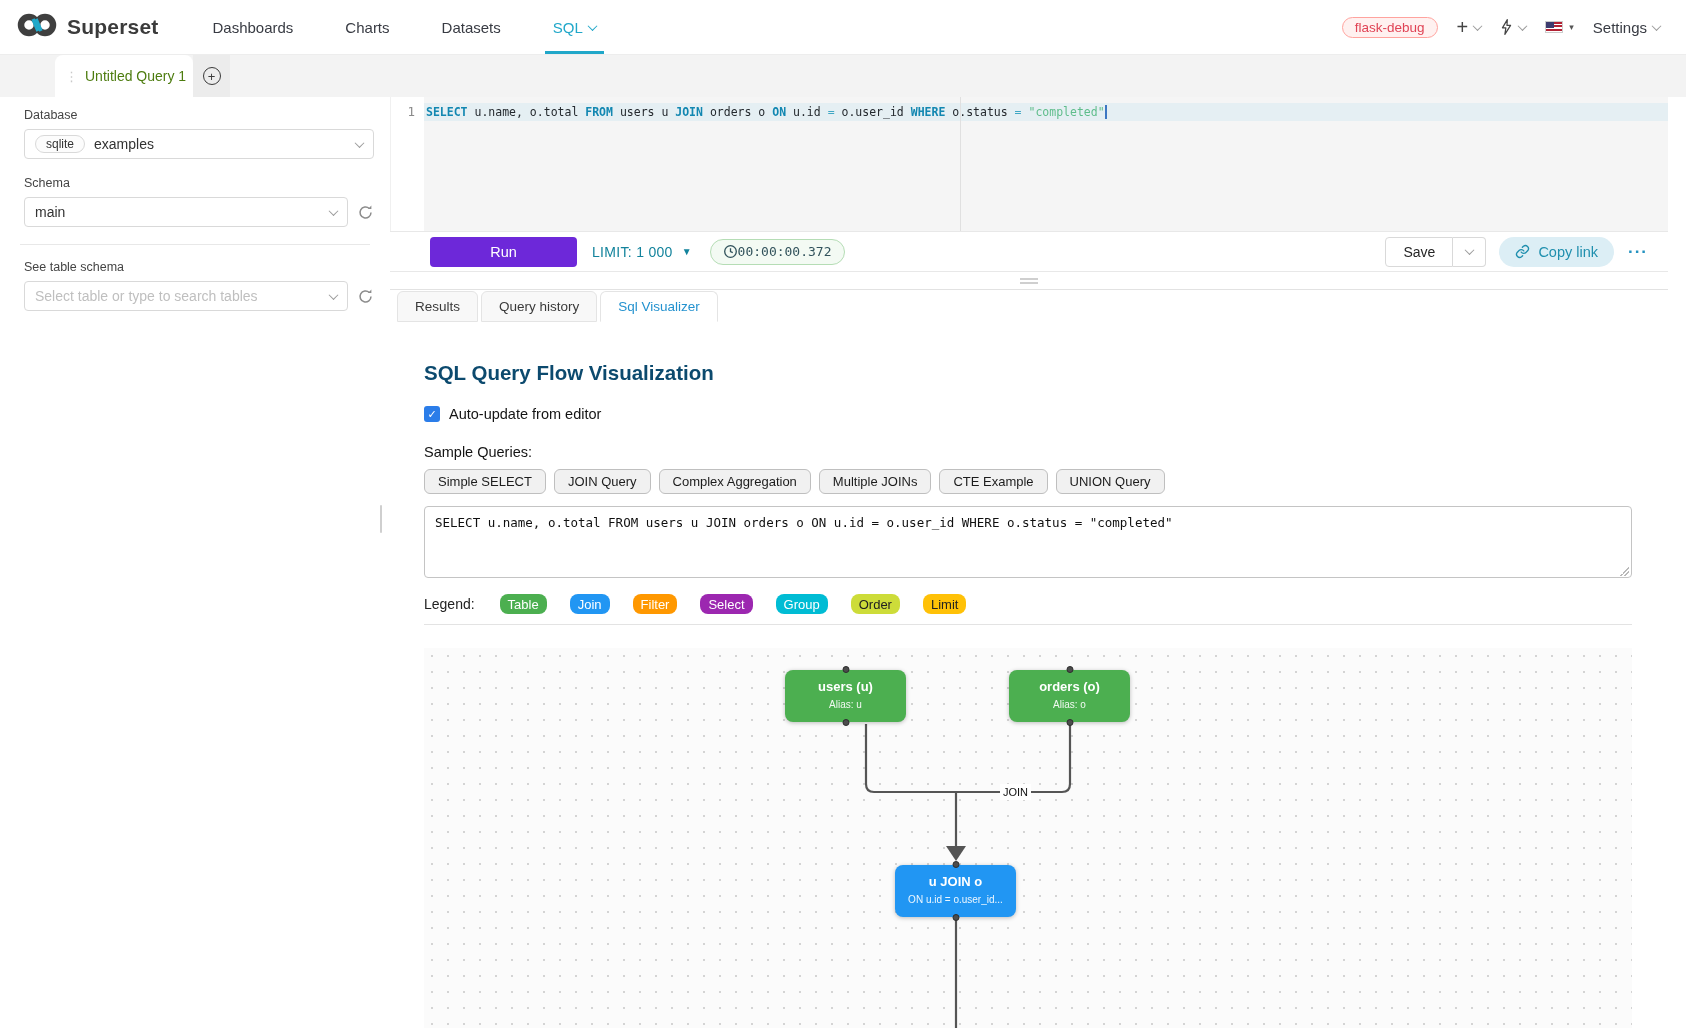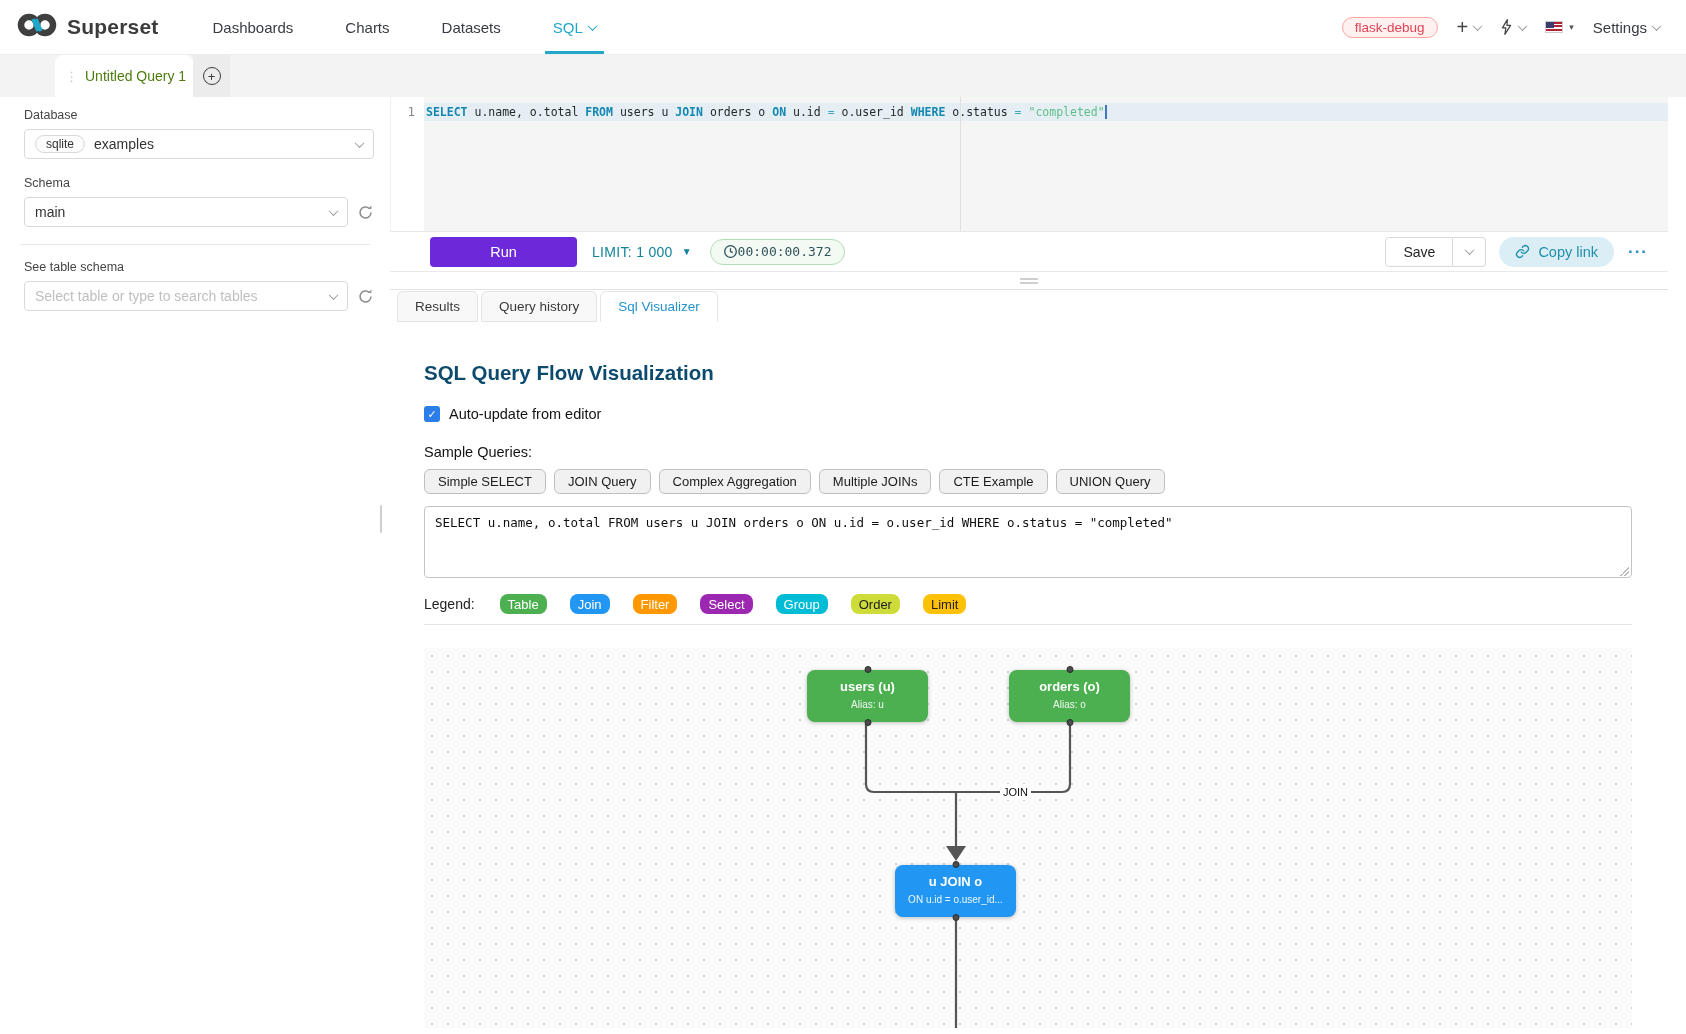--- a/index.html
+++ b/index.html
@@ -346,21 +346,21 @@
 
       <div class="canvas">
         <svg class="edges" width="1208" height="380">
           <path d="M442,76 L442,136 Q442,144 450,144 L532,144" fill="none" stroke="#555" stroke-width="2.2"></path>
           <path d="M646,76 L646,136 Q646,144 638,144 L532,144" fill="none" stroke="#555" stroke-width="2.2"></path>
           <path d="M532,144 L532,198" fill="none" stroke="#555" stroke-width="2.2"></path>
           <polygon points="522,198 542,198 532,213" fill="#555"></polygon>
           <path d="M532,271 L532,380" fill="none" stroke="#555" stroke-width="2.2"></path>
         </svg>
 
-        <div class="fnode" style="left: 383px; top: 22px; background: rgb(76, 175, 80);">
+        <div class="fnode" style="left: 361px; top: 22px; background: rgb(76, 175, 80);">
           <span class="handle top"></span>
           <div class="fnode-title">users (u)</div>
           <div class="fnode-sub">Alias: u</div>
           <span class="handle bottom"></span>
         </div>
 
         <div class="fnode" style="left: 585px; top: 22px; background: rgb(76, 175, 80);">
           <span class="handle top"></span>
           <div class="fnode-title">orders (o)</div>
           <div class="fnode-sub">Alias: o</div>

